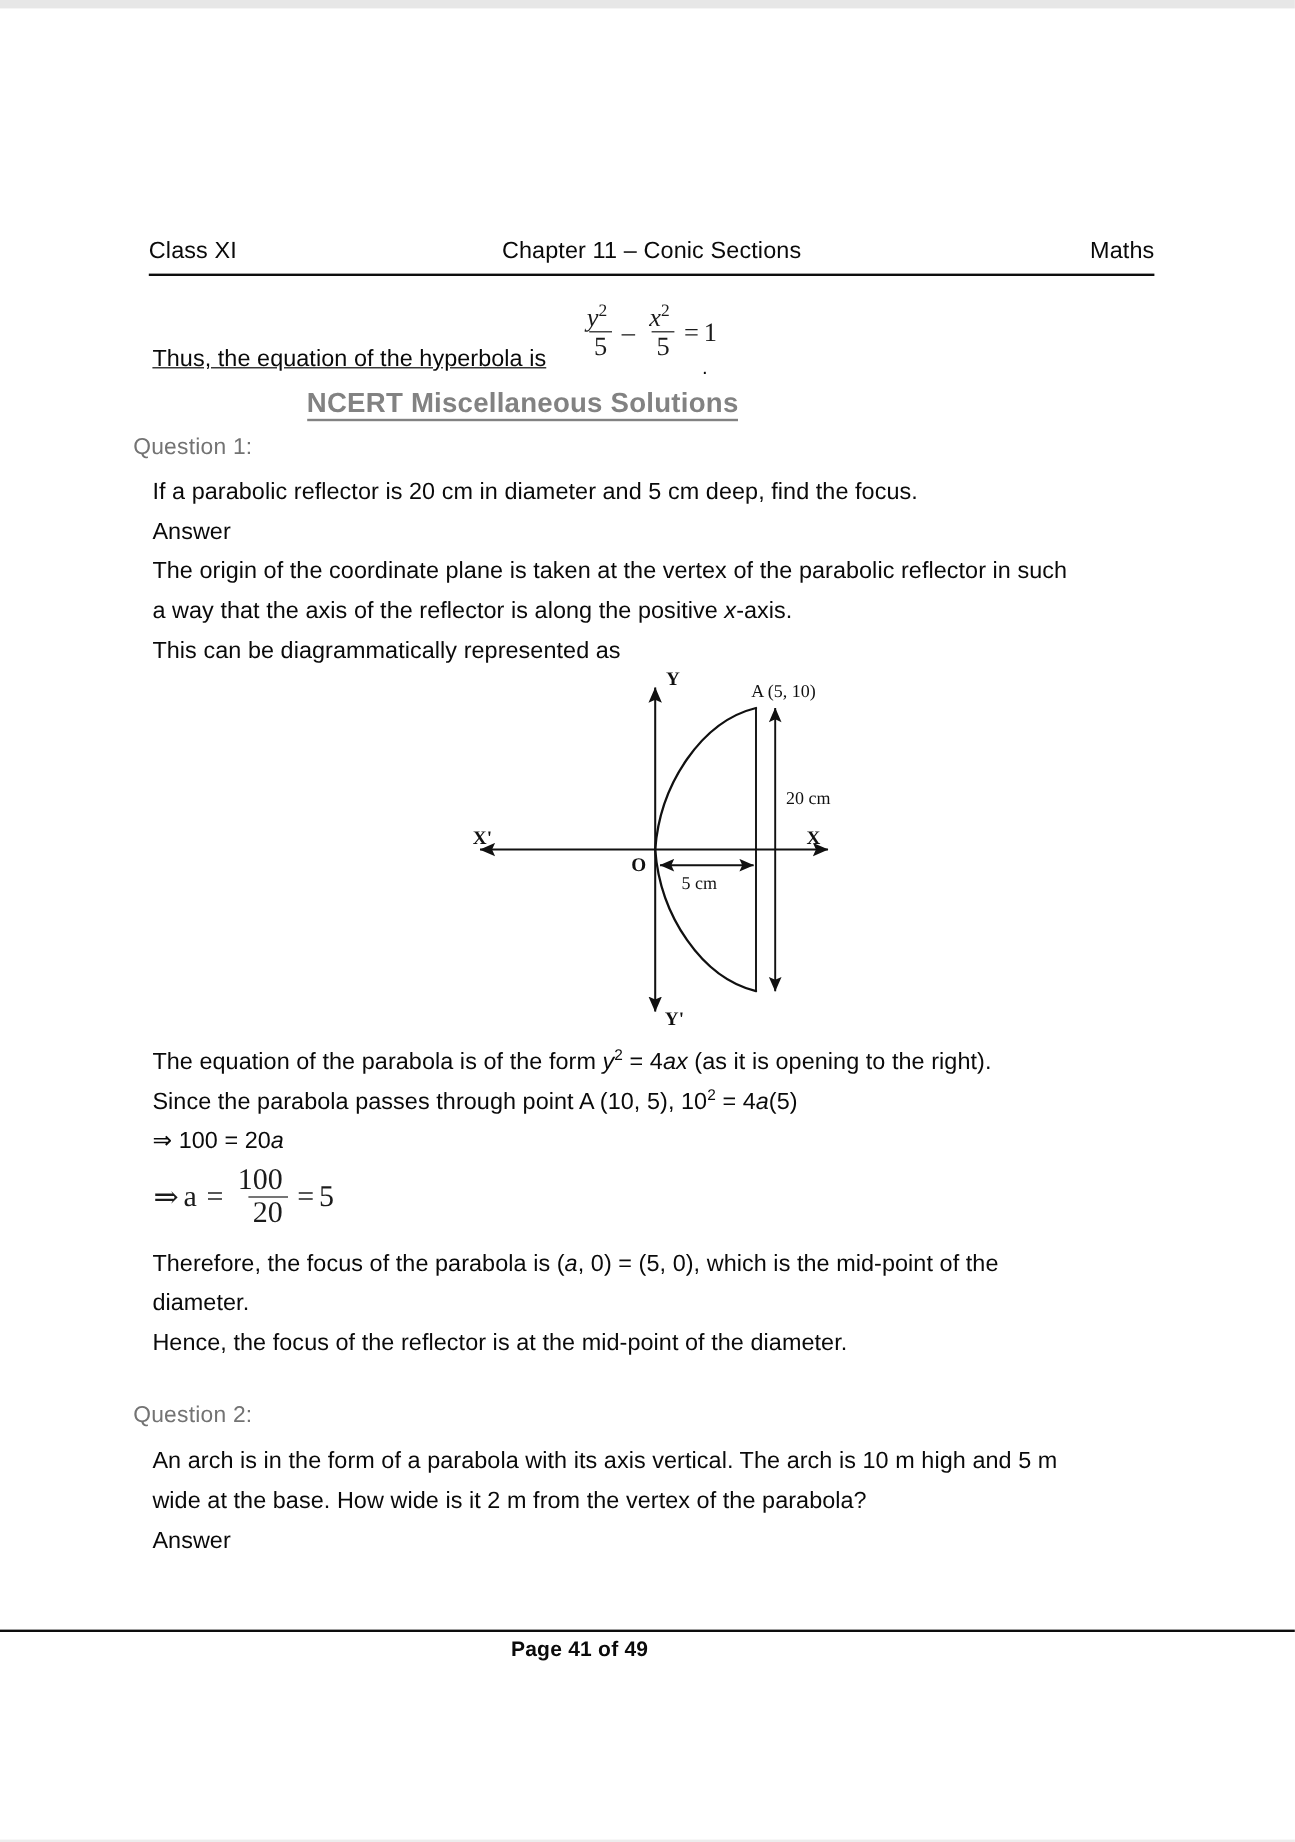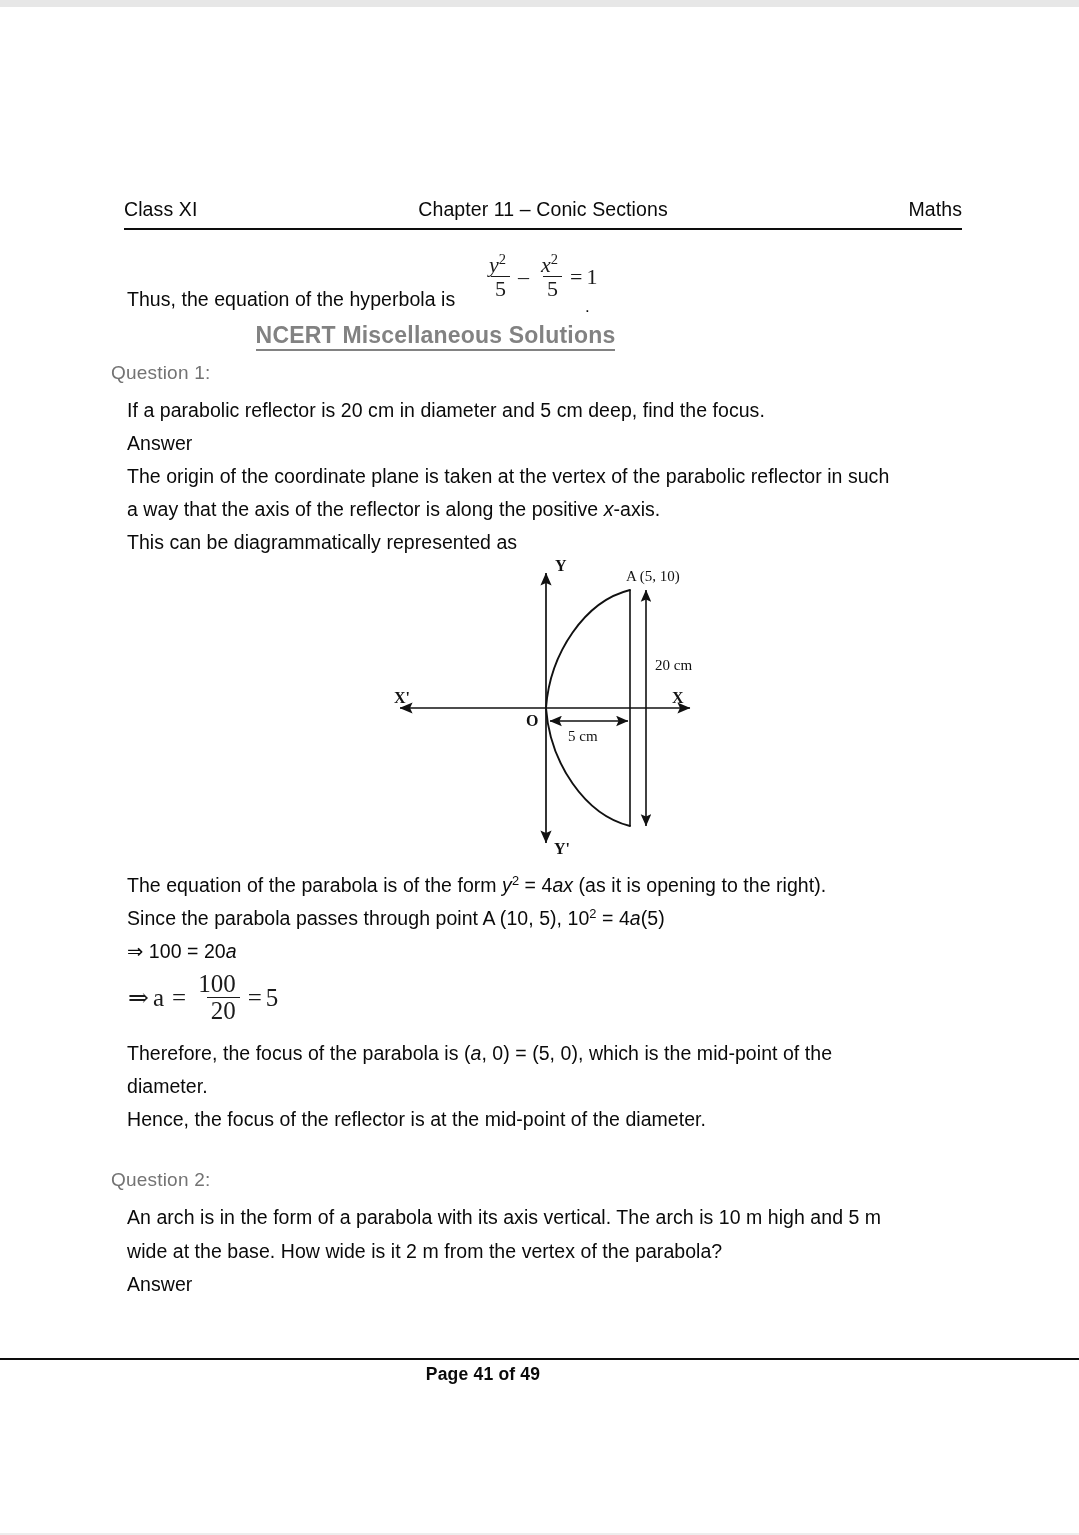--- a/index.html
+++ b/index.html
@@ -159,21 +159,21 @@
 <div class="top-band"></div>
 
 <div class="page">
 
   <div class="doc-header">
     <div class="hdr-left">Class XI</div>
     <div class="hdr-center">Chapter 11 – Conic Sections</div>
     <div class="hdr-right">Maths</div>
   </div>
 
-  <div class="body-line" style="top:283px;">Thus, the equation of the hyperbola is</div>
+  <div class="body-line" style="top:283px;text-decoration:underline;">Thus, the equation of the hyperbola is</div>
 
   <div class="mathbox" style="left:481px; top:252px; font-size:22px;">
     <span class="mrow">
       <span class="frac">
         <span class="num"><span class="mi">y</span><sup class="sm">2</sup></span>
         <span class="den">5</span>
       </span>
       <span class="op">–</span>
       <span class="frac">
         <span class="num"><span class="mi">x</span><sup class="sm">2</sup></span>

